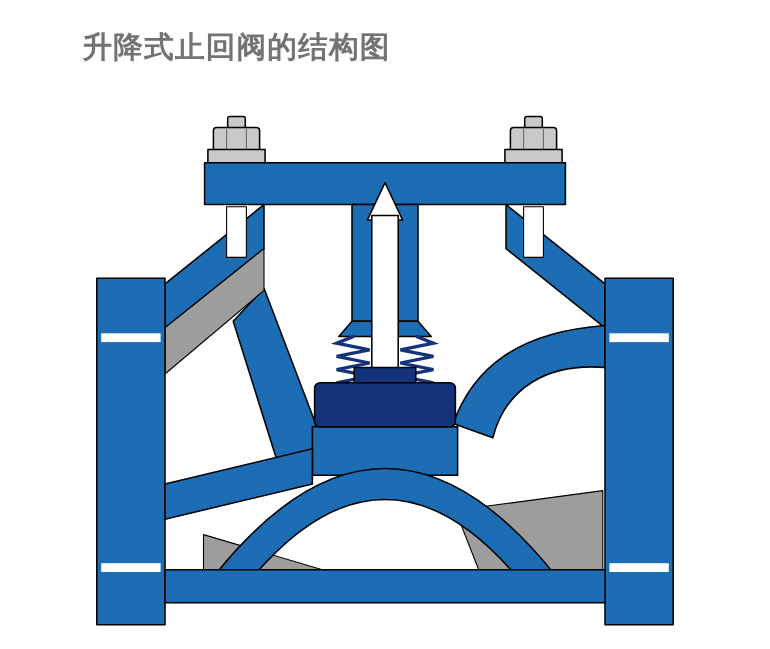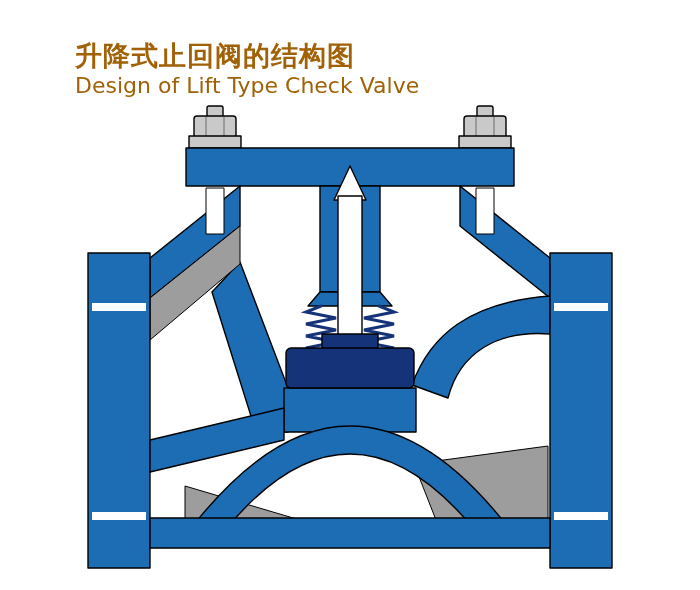--- a/index.html
+++ b/index.html
@@ -1,18 +1,18 @@
 <!DOCTYPE html>
 <html><head>
 <meta charset="utf-8">
 <style>
   html,body{margin:0;padding:0;background:#ffffff;}
   body{width:700px;height:590px;font-family:"DejaVu Sans","Liberation Sans",sans-serif;}
   .stage{position:relative;width:700px;height:590px;background:#ffffff;overflow:hidden;}
-  .header{position:absolute;left:75px;top:40px;color:#a16207;}
+  .header{position:absolute;left:75px;top:28px;color:#737373;}
   .title-zh{font-size:27px;font-weight:700;line-height:1.15;letter-spacing:1px;}
   .title-en{font-size:22px;font-weight:500;line-height:1.2;margin-top:2px;}
   svg{position:absolute;left:0;top:0;}
   .blue{fill:#1d6db4;}
   .navy{fill:#143379;}
   .gray{fill:#9d9d9d;}
   .white{fill:#ffffff;}
   .bolt{fill:#c9c9c9;}
   .o{stroke:#000;stroke-width:1.4;stroke-linejoin:round;}
   .thin{stroke:#000;stroke-width:1;stroke-linejoin:round;}
@@ -80,16 +80,15 @@
       <rect class="white o" x="338" y="196" width="24" height="150"></rect>
       <polyline class="spring" points="321,306 306,312 336,318 306,324 336,330 306,336 336,342 306,348 321,352"></polyline>
       <polyline class="spring" points="379,306 394,312 364,318 394,324 364,330 394,336 364,342 394,348 379,352"></polyline>
       <rect class="navy o" x="322" y="334" width="56" height="16"></rect>
       <rect class="navy o" x="286" y="348" width="128" height="40" rx="5"></rect>
     </g>
   </svg>
 
   <div class="header">
     <div class="title-zh">升降式止回阀的结构图</div>
-    <div class="title-en">Design of Lift Type Check Valve</div>
   </div>
 
 </div>
 
 </body></html>

